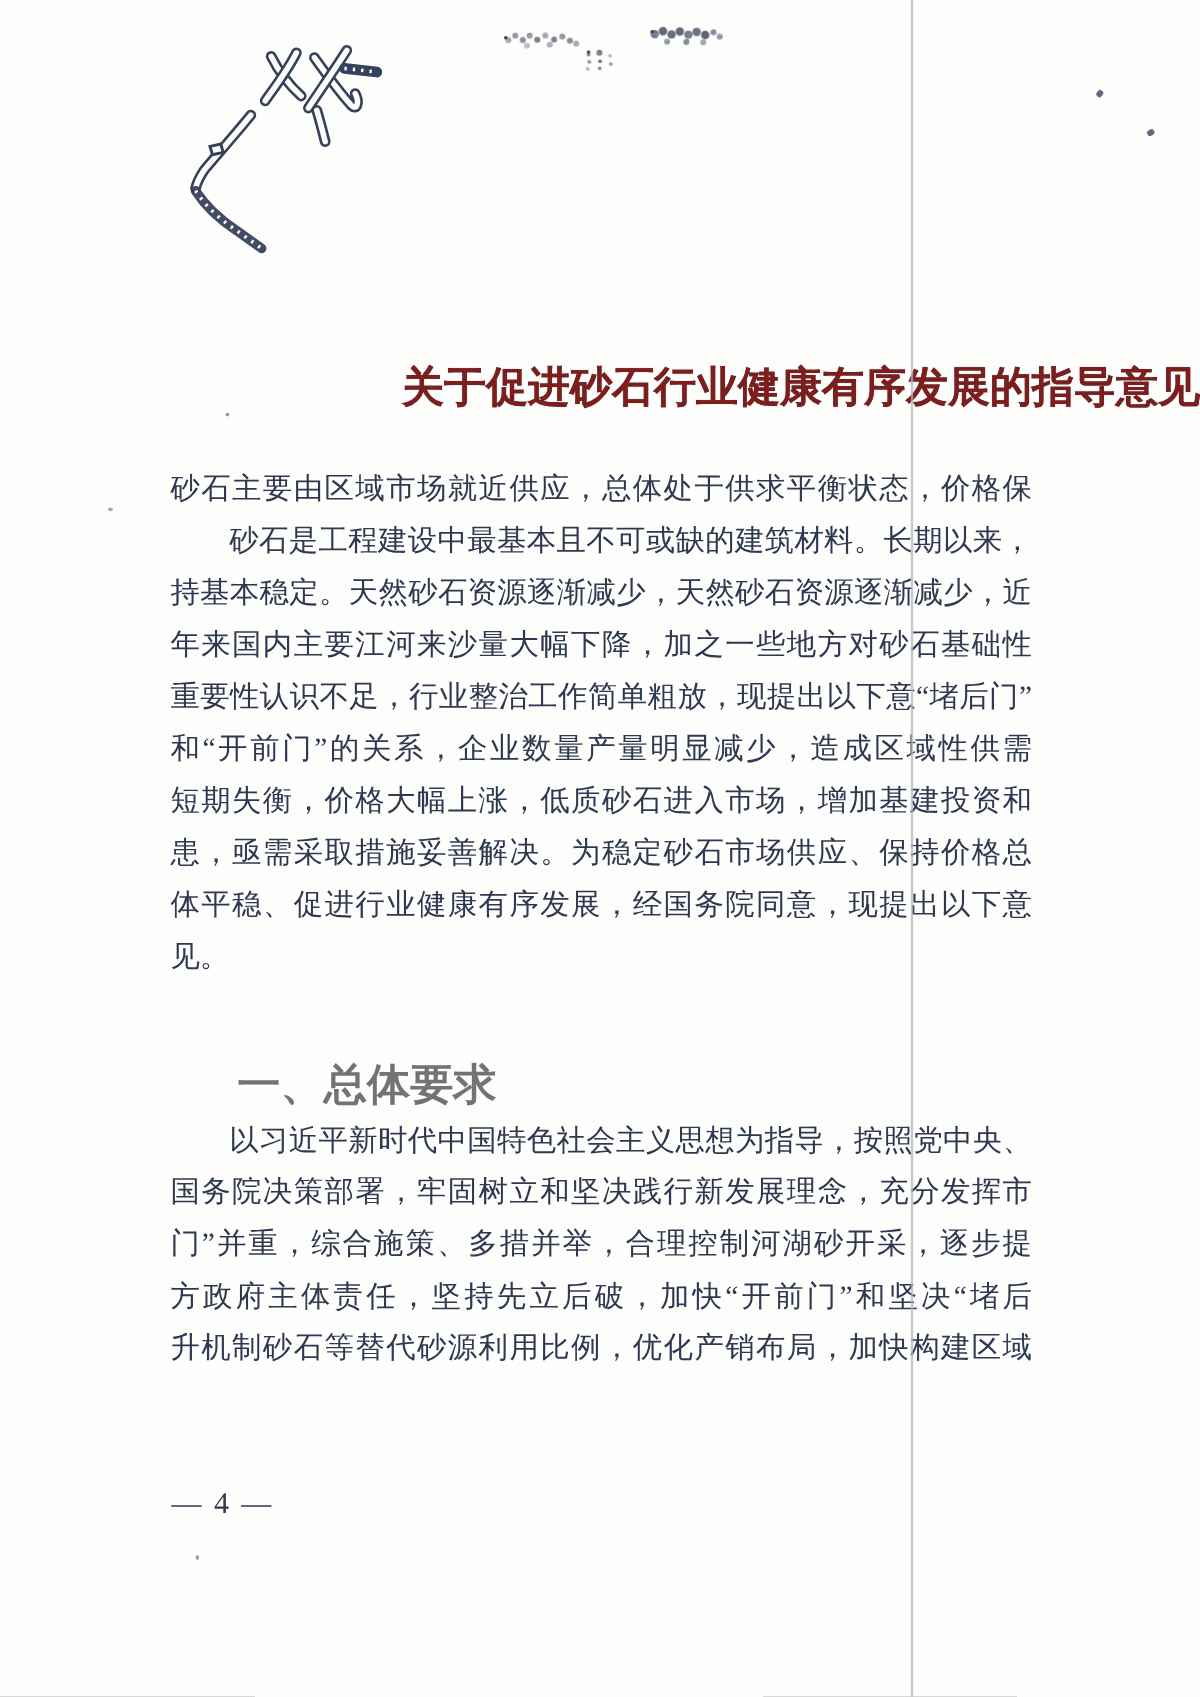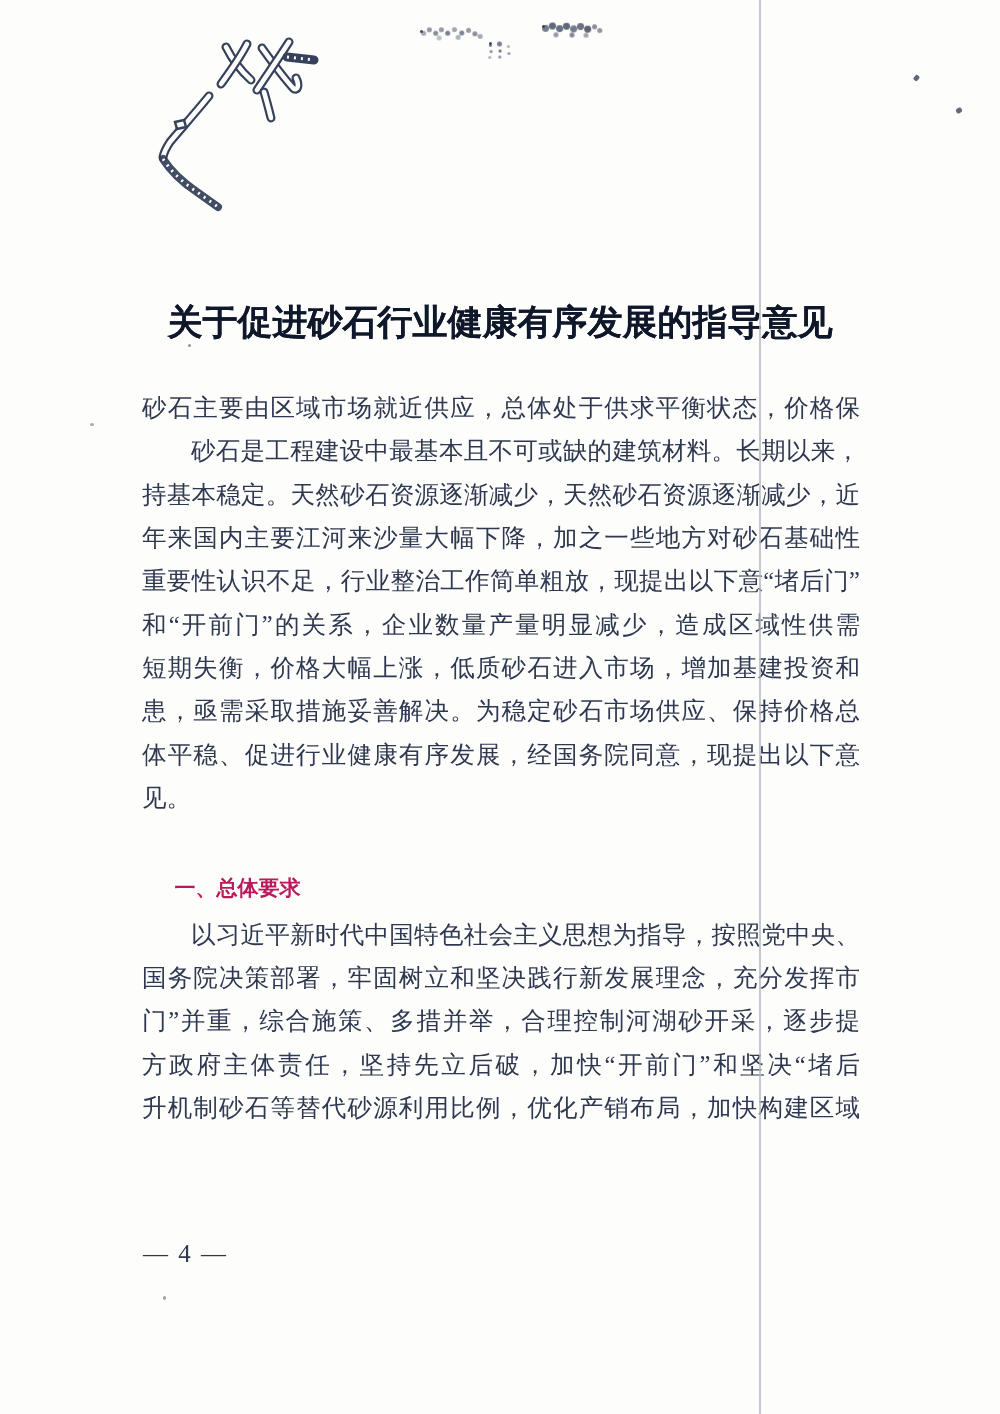--- a/index.html
+++ b/index.html
@@ -13,46 +13,46 @@
     color:#2e3850;
   }
   
   .fold-line{
     position:absolute;left:759px;top:0;width:1.5px;height:100%;
     background:#b2b6bd;opacity:.75;z-index:5;
   }
   
   .doc-title{
     position:absolute;top:276px;left:0;width:1000px;
-    text-align:center;
+    text-align:right;
     font-size:35px;font-weight:bold;
     letter-spacing:0px;
-    color:#0f172a;
+    color:#7f1d1d;
     text-shadow:0 0 .6px #1d2438;
   }
   
   .text-block{
     position:absolute;left:142px;top:386px;width:718px;
     font-size:24.5px;line-height:43.35px;
     color:#2e3850;
   }
   .line{
     text-align:justify;text-align-last:justify;
     text-justify:inter-character;
     white-space:nowrap;
     height:43.35px;overflow:visible;
   }
   .line.indent{text-indent:2em;}
   .line.short{text-align-last:left;}
   .section-heading{
-    margin-top:47px;margin-bottom:3px;
+    margin-top:63px;margin-bottom:3px;
     height:43.35px;
     font-family:"Liberation Sans","DejaVu Sans",sans-serif;
-    font-weight:bold;font-size:21px;
-    color:#be185d;
+    font-weight:bold;font-size:36px;
+    color:#737373;
     text-indent:1.55em;
     white-space:nowrap;
   }
   .page-number{
     position:absolute;left:143px;top:1240px;
     font-size:25px;letter-spacing:2px;color:#2e3850;
   }
   
   .scribble{position:absolute;left:85px;top:28px;z-index:4;}
   .tube-o{fill:none;stroke:#36415b;stroke-width:9;stroke-linecap:round;stroke-linejoin:round;}

